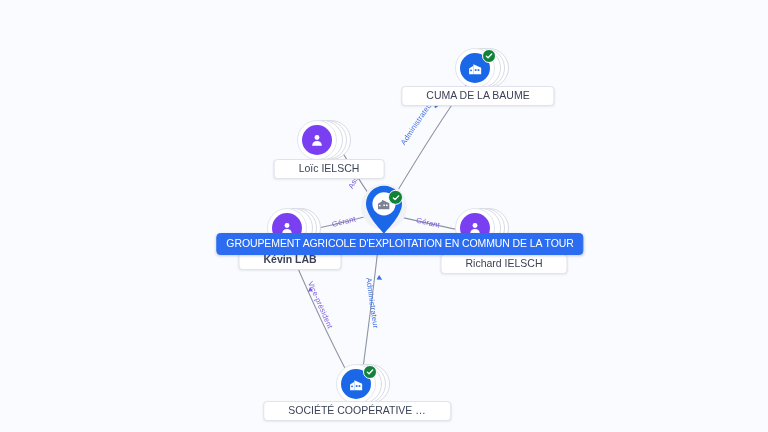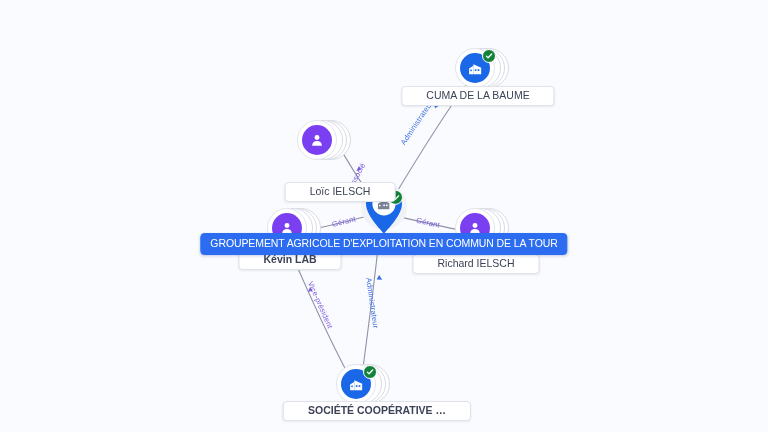--- a/index.html
+++ b/index.html
@@ -233,21 +233,21 @@
       <div class="stack-card s3"></div>
       <div class="node-halo"></div>
       <div class="node-glyph person">
         <svg width="16" height="16" viewBox="0 0 24 24" fill="#ffffff">
           <circle cx="12" cy="8.2" r="3.7"></circle>
           <path d="M4.6 20.5 C5 15.8 8.2 13.6 12 13.6 C15.8 13.6 19 15.8 19.4 20.5 Z"></path>
         </svg>
       </div>
     </div>
   </div>
-  <div class="node-label" style="left:340px; top:159px;margin-top:23px;">Loïc IELSCH</div>
+  <div class="node-label" style="left:329px; top:159px;">Loïc IELSCH</div>
 
   <div class="node" style="left:290px; top:228px;">
     <div class="node-stack">
       <div class="stack-card s1"></div>
       <div class="stack-card s2"></div>
       <div class="stack-card s3"></div>
       <div class="node-halo"></div>
       <div class="node-glyph person">
         <svg width="16" height="16" viewBox="0 0 24 24" fill="#ffffff">
           <circle cx="12" cy="8.2" r="3.7"></circle>
@@ -265,21 +265,21 @@
       <div class="stack-card s3"></div>
       <div class="node-halo"></div>
       <div class="node-glyph person">
         <svg width="16" height="16" viewBox="0 0 24 24" fill="#ffffff">
           <circle cx="12" cy="8.2" r="3.7"></circle>
           <path d="M4.6 20.5 C5 15.8 8.2 13.6 12 13.6 C15.8 13.6 19 15.8 19.4 20.5 Z"></path>
         </svg>
       </div>
     </div>
   </div>
-  <div class="node-label" style="left:476px; top:254px;">Richard IELSCH</div>
+  <div class="node-label" style="left:504px; top:254px;">Richard IELSCH</div>
 
   <div class="node" style="left:359px; top:384px;">
     <div class="node-stack">
       <div class="stack-card s1"></div>
       <div class="stack-card s2"></div>
       <div class="stack-card s3"></div>
       <div class="node-halo"></div>
       <div class="node-glyph company">
         <svg width="17" height="17" viewBox="0 0 24 24" fill="none">
           <path d="M3 20 V12 L9 8 L9 20 Z" fill="#ffffff"></path>
@@ -289,21 +289,21 @@
           <rect x="4.6" y="13.6" width="2.2" height="2.2" fill="#1a68e8"></rect>
         </svg>
       </div>
       <div class="check-badge">
         <svg width="8" height="8" viewBox="0 0 12 12">
             <path d="M2 6.2 L4.6 8.6 L10 3" stroke="#ffffff" stroke-width="2" fill="none" stroke-linecap="round" stroke-linejoin="round"></path>
           </svg>
       </div>
     </div>
   </div>
-  <div class="node-label" style="left:377px; top:401px;font-weight:bold;">SOCIÉTÉ COOPÉRATIVE …</div>
+  <div class="node-label" style="left:357px; top:401px;">SOCIÉTÉ COOPÉRATIVE …</div>
 
   <div class="node" style="left:384px; top:212px;">
     <div class="pin-wrap">
       <div class="pin-halo"></div>
       <svg width="52" height="58" viewBox="0 0 52 58" style="position:absolute; left:0; top:0;">
         <path d="M26 4 C16.1 4 8 12.1 8 22 C8 33.5 22 47 26 52 C30 47 44 33.5 44 22 C44 12.1 35.9 4 26 4 Z" fill="#1a68e8"></path>
         <circle cx="26" cy="22" r="11.6" fill="#ffffff"></circle>
       </svg>
       <div style="position:absolute; left:15px; top:11px; width:22px; height:22px; display:flex; align-items:center; justify-content:center;">
         <svg width="16" height="16" viewBox="0 0 24 24" fill="none">
@@ -314,15 +314,15 @@
           <rect x="4.6" y="13.6" width="2.2" height="2.2" fill="#ffffff"></rect>
         </svg>
       </div>
       <div class="check-badge" style="left:30px; top:8px; width:15px; height:15px;">
         <svg width="8" height="8" viewBox="0 0 12 12">
             <path d="M2 6.2 L4.6 8.6 L10 3" stroke="#ffffff" stroke-width="2" fill="none" stroke-linecap="round" stroke-linejoin="round"></path>
           </svg>
       </div>
     </div>
   </div>
-  <div class="node-label selected" style="left:384px; top:233px;">GROUPEMENT AGRICOLE D'EXPLOITATION EN COMMUN DE LA TOUR</div>
+  <div class="node-label selected" style="left:400px; top:233px;">GROUPEMENT AGRICOLE D'EXPLOITATION EN COMMUN DE LA TOUR</div>
 
 </div>
 
 </body></html>

